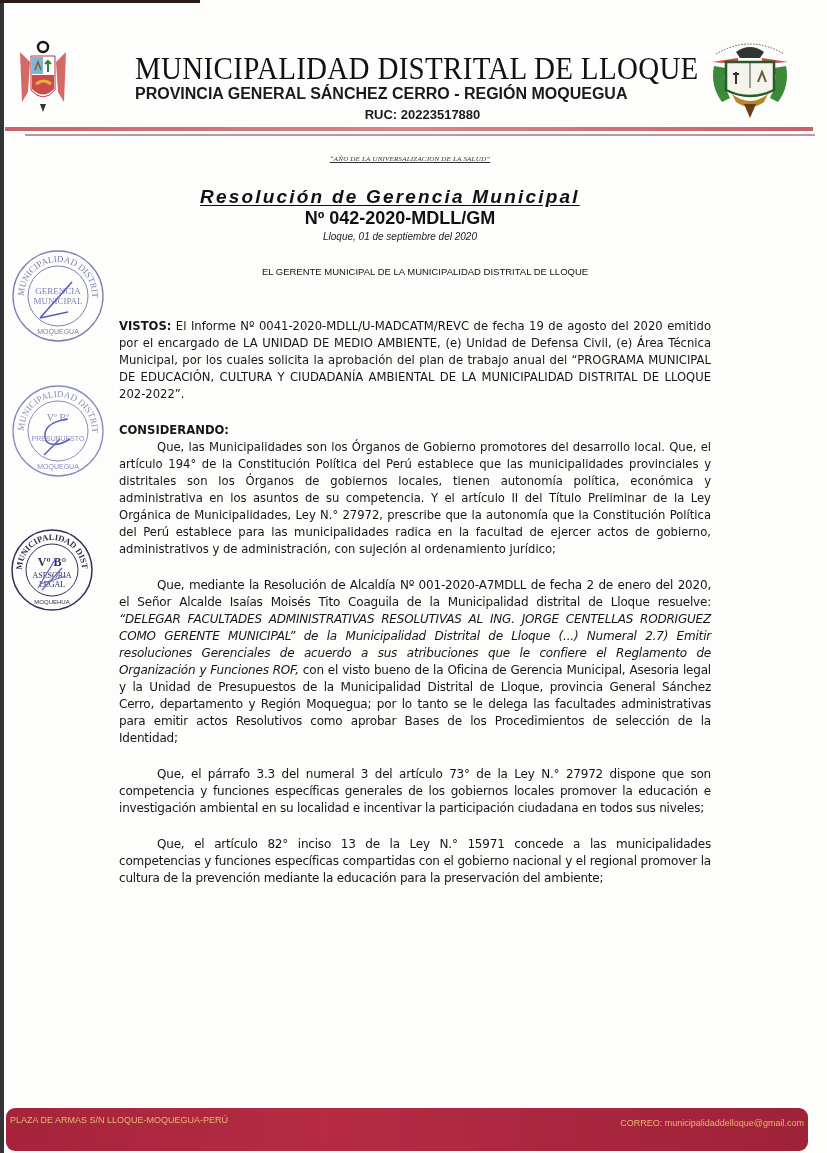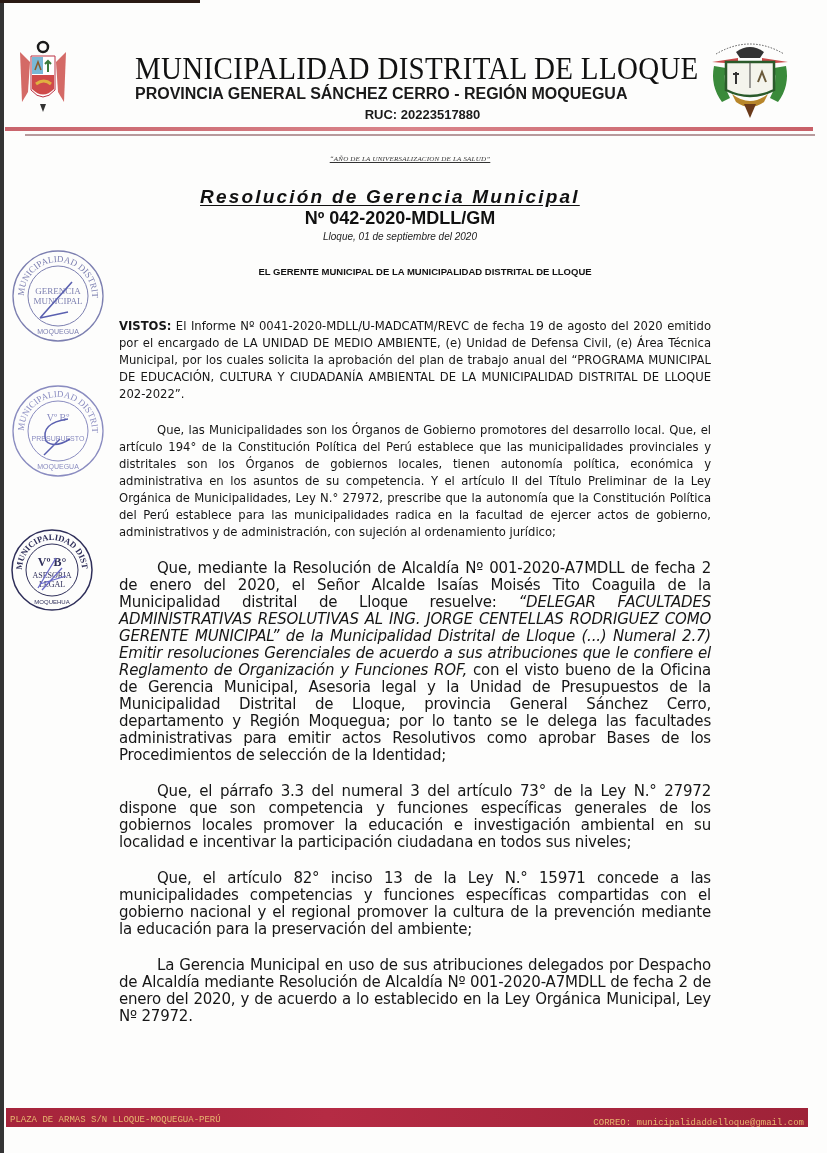--- a/index.html
+++ b/index.html
@@ -48,43 +48,43 @@
   .res-number {
     position: absolute; left: 200px; top: 208px; width: 400px; text-align: center;
     font-size: 18px; font-weight: bold; color: #111;
   }
   .res-date {
     position: absolute; left: 200px; top: 231px; width: 400px; text-align: center;
     font-size: 10px; font-style: italic; color: #222;
   }
   .authority {
     position: absolute; left: 200px; top: 266px; width: 450px; text-align: center;
-    font-size: 9.5px; font-weight: bold; color: #111; white-space: nowrap;
+    font-size: 9.5px; font-weight: normal; color: #111; white-space: nowrap;
   }
 
   
   .body {
     position: absolute; left: 119px; top: 318px; width: 592px;
     font-family: "DejaVu Sans", sans-serif; font-size: 11.6px; line-height: 17px;
     color: #161616; text-align: justify;
   }
   .body p { margin: 0; }
   .ind { text-indent: 38px; }
   .label { font-weight: bold; }
   .gap-m { height: 19px; }
-  .narrow { font-size: 15px; letter-spacing: -0.2px; }
+  .narrow { font-size: 12px; letter-spacing: -0.2px; }
 
   
   .stamp { position: absolute; }
 
   
   .footer {
-    position: absolute; left: 6px; top: 1108px; width: 802px; height: 19px;
+    position: absolute; left: 6px; top: 1108px; width: 802px; height: 43px;
     background: linear-gradient(90deg, #a5243b, #b52b44 40%, #9e2238 100%);
-    color: #e8b870; font-size: 9px; font-family: Liberation Mono, monospace;
+    color: #e8b870; font-size: 9px; font-family: Liberation Sans, sans-serif; border-radius: 9px;
   }
   .footer .addr { position: absolute; left: 4px; top: 7px; }
   .footer .mail { position: absolute; right: 4px; top: 10px; padding-left: 14px; }
 </style>
 </head>
 <body>
 
 <div class="left-strip"></div>
 <div class="top-strip"></div>
 
@@ -166,27 +166,27 @@
   <text x="42" y="38" text-anchor="middle" font-size="12" font-weight="bold" fill="#2f2f5a" font-family="Liberation Serif, serif">Vº B°</text>
   <text x="42" y="50" text-anchor="middle" font-size="8" fill="#2f2f5a" font-family="Liberation Serif, serif">ASESORIA</text>
   <text x="42" y="59" text-anchor="middle" font-size="8" fill="#2f2f5a" font-family="Liberation Serif, serif">LEGAL</text>
   <text x="42" y="76" text-anchor="middle" font-size="6" fill="#2f2f5a">MOQUEHUA</text>
   <path d="M28 60 L46 30 M32 62 L52 40 M30 56 L56 48" stroke="#6a6ac8" stroke-width="1.3" fill="none"></path>
 </svg>
 
 <div class="body">
   <p><span class="label">VISTOS:</span><span> El Informe Nº 0041-2020-MDLL/U-MADCATM/REVC de fecha 19 de agosto del 2020 emitido por el encargado de LA UNIDAD DE MEDIO AMBIENTE, (e) Unidad de Defensa Civil, (e) Área Técnica Municipal, por los cuales solicita la aprobación del plan de trabajo anual del “PROGRAMA MUNICIPAL DE EDUCACIÓN, CULTURA Y CIUDADANÍA AMBIENTAL DE LA MUNICIPALIDAD DISTRITAL DE LLOQUE 202-2022”.</span></p>
   <div class="gap-m"></div>
+  <p class="label">CONSIDERANDO:</p>
   <p class="ind">Que, las Municipalidades son los Órganos de Gobierno promotores del desarrollo local. Que, el artículo 194° de la Constitución Política del Perú establece que las municipalidades provinciales y distritales son los Órganos de gobiernos locales, tienen autonomía política, económica y administrativa en los asuntos de su competencia. Y el artículo II del Título Preliminar de la Ley Orgánica de Municipalidades, Ley N.° 27972, prescribe que la autonomía que la Constitución Política del Perú establece para las municipalidades radica en la facultad de ejercer actos de gobierno, administrativos y de administración, con sujeción al ordenamiento jurídico;</p>
   <div class="gap-m"></div>
   <p class="ind narrow"><span>Que, mediante la Resolución de Alcaldía Nº 001-2020-A7MDLL de fecha 2 de enero del 2020, el Señor Alcalde Isaías Moisés Tito Coaguila de la Municipalidad distrital de Lloque resuelve: </span><i>“DELEGAR FACULTADES ADMINISTRATIVAS RESOLUTIVAS AL ING. JORGE CENTELLAS RODRIGUEZ COMO  GERENTE MUNICIPAL” de la Municipalidad Distrital de Lloque (...) Numeral 2.7) Emitir resoluciones Gerenciales de acuerdo a sus atribuciones que le confiere el Reglamento de Organización y Funciones ROF,</i><span>  con el visto bueno de la Oficina de Gerencia Municipal, Asesoria legal y la Unidad de Presupuestos  de la Municipalidad Distrital de Lloque, provincia General Sánchez Cerro, departamento y Región Moquegua; por lo tanto se le delega las facultades administrativas para emitir actos Resolutivos como aprobar Bases de los Procedimientos de selección de la Identidad;</span></p>
   <div class="gap-m"></div>
   <p class="ind narrow">Que, el párrafo 3.3 del numeral 3 del artículo 73° de la Ley N.° 27972 dispone que son competencia y funciones específicas generales de los gobiernos locales promover la educación e investigación ambiental en su localidad e incentivar la participación ciudadana en todos sus niveles;</p>
   <div class="gap-m"></div>
   <p class="ind narrow">Que, el artículo 82° inciso 13 de la Ley N.° 15971 concede a las municipalidades competencias y funciones específicas compartidas con el gobierno nacional y el regional promover la cultura de la prevención mediante la educación para la preservación del ambiente;</p>
   <div class="gap-m"></div>
-  <p class="ind narrow">La Gerencia Municipal en uso de sus atribuciones delegados por Despacho de Alcaldía mediante Resolución de Alcaldía Nº 001-2020-A7MDLL de fecha 2 de enero del 2020, y de acuerdo a lo establecido en la Ley Orgánica Municipal, Ley Nº 27972.</p>
 </div>
 
 <div class="footer">
   <span class="addr">PLAZA DE ARMAS S/N LLOQUE-MOQUEGUA-PERÚ</span>
   <span class="mail">CORREO: municipalidaddelloque@gmail.com</span>
 </div>
 
 </body></html>

